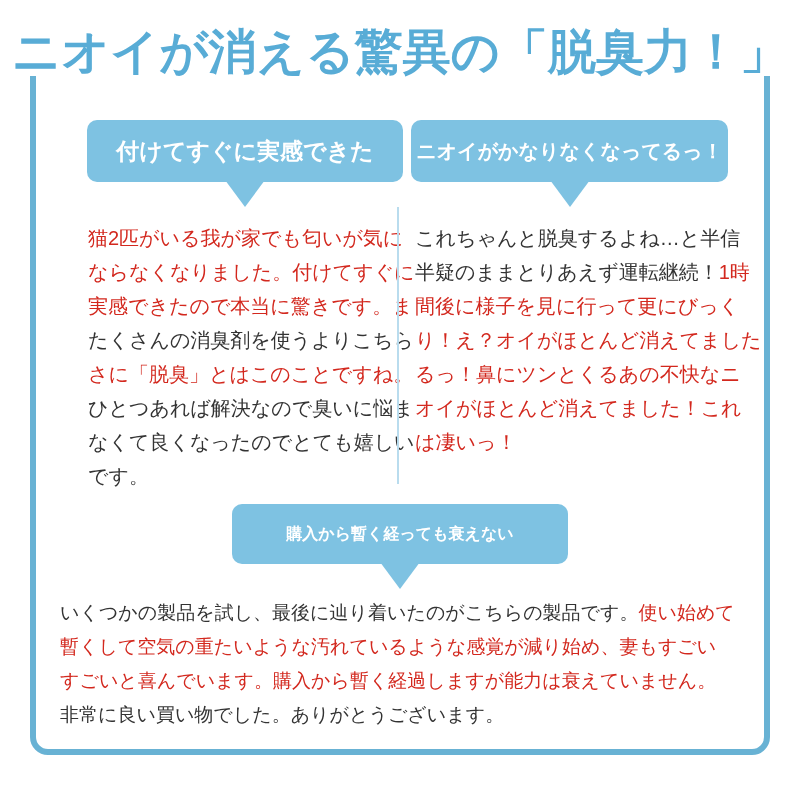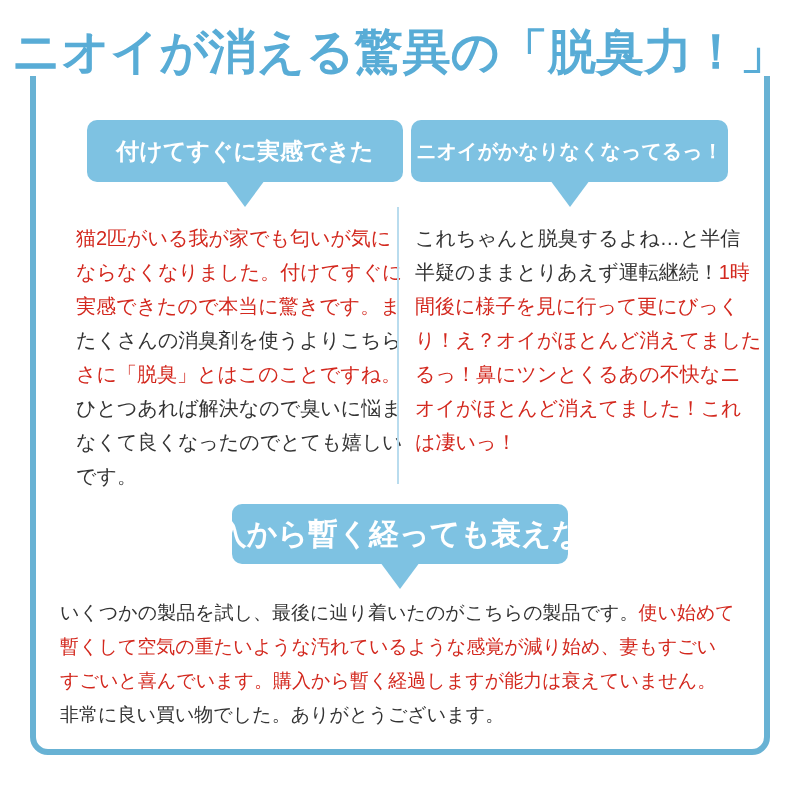--- a/index.html
+++ b/index.html
@@ -51,30 +51,30 @@
     left:50%;
     margin-top:-2px;
     transform:translateX(-50%);
     width:0;height:0;
     border-left:20px solid transparent;
     border-right:20px solid transparent;
     border-top:27px solid var(--bubble);
   }
   .bubble.b-left{ left:72px;  top:120px; width:316px; height:62px; font-size:23px;margin-left:15px; }
   .bubble.b-right{left:411px; top:120px; width:317px; height:62px; font-size:20px;justify-content:center; }
-  .bubble.b-bottom{left:232px;top:504px; width:336px; height:60px; font-size:30px; }
+  .bubble.b-bottom{left:232px;top:504px; width:336px; height:60px; font-size:16px; }
   .col{
     position:absolute;
     top:221px;
     font-size:20px;
     line-height:34px;
     z-index:1;
   }
   .col .line, .bottom-text .line{ white-space:nowrap; }
-  .col.c-left{ left:76px;  width:322px; }
+  .col.c-left{ left:88px;  width:322px; }
   .col.c-right{left:415px; width:322px; }
   .divider{
     position:absolute;
     left:397px; top:207px;
     width:2px; height:277px;
     background:var(--divider);
     z-index:1;
   }
   .bottom-text{
     position:absolute;

